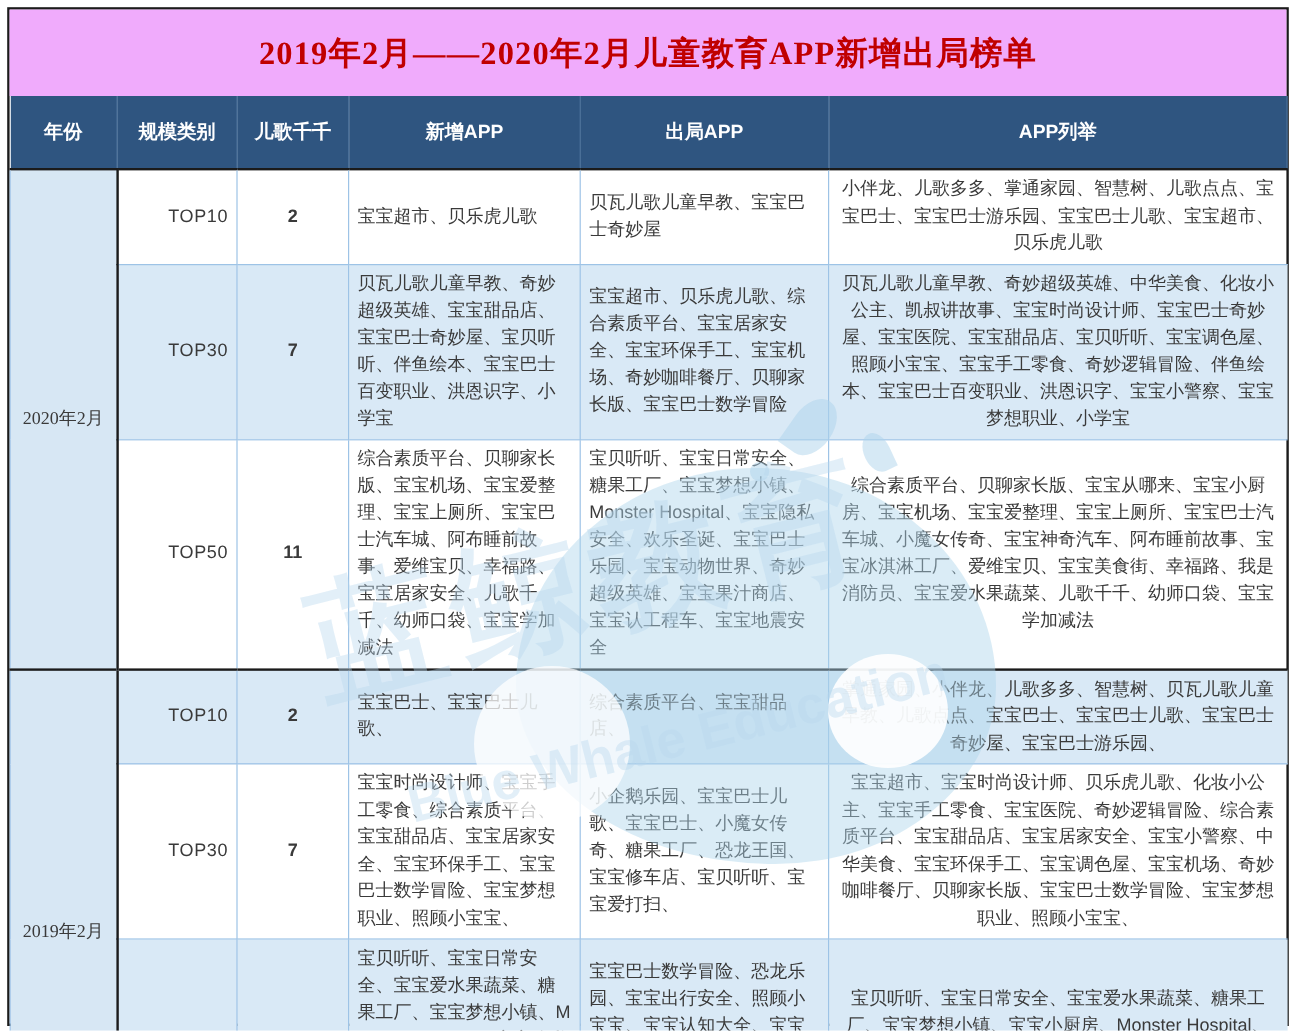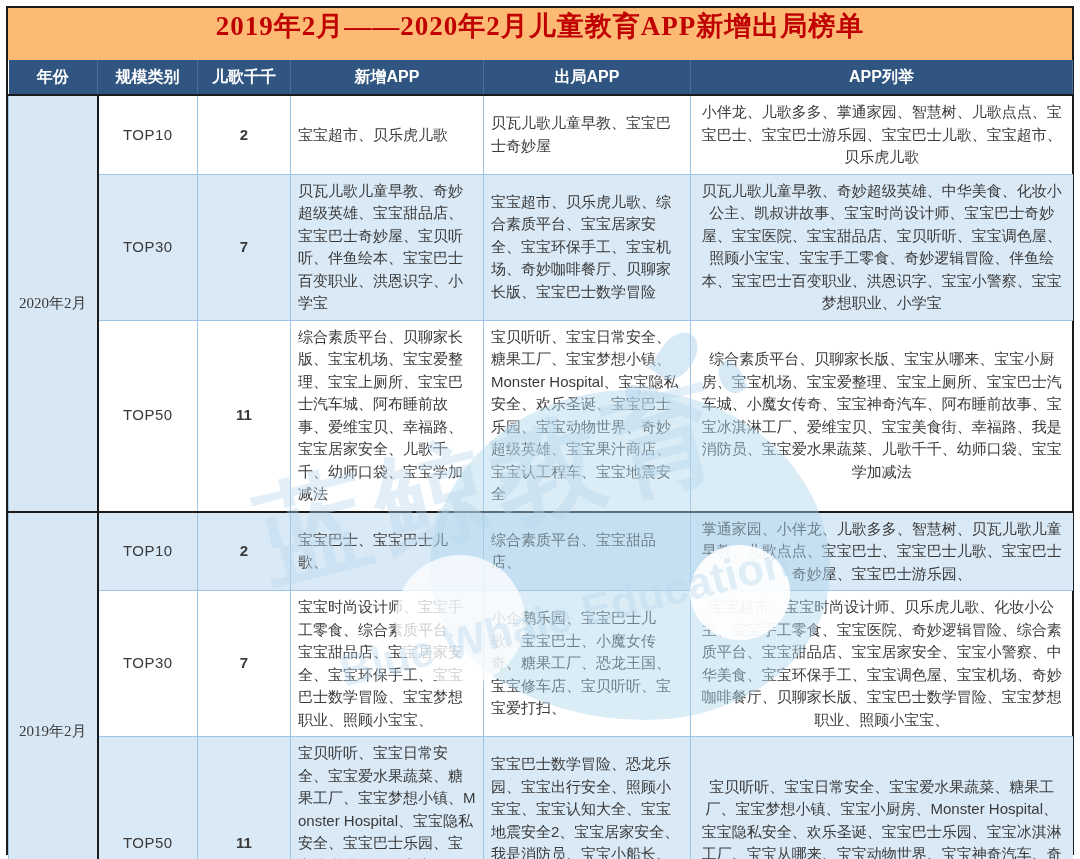--- a/index.html
+++ b/index.html
@@ -11,23 +11,23 @@
     box-sizing:border-box;
     overflow:hidden;
   }
   .frame{
     position:absolute;left:6px;top:6px;right:6px;bottom:4px;
     border:2px solid #1b1b1b;
     box-sizing:border-box;
     background:#ffffff;
   }
   .title-band{
-    height:52px;
-    background:#fdba74;
-    display:flex;justify-content:center;
+    height:72px;
+    background:#f0abfc;
+    display:flex;align-items:center;justify-content:center;
   }
   .title-band h1{
     margin:0;
     font-family:"Liberation Serif",serif;
     font-size:27px;
     font-weight:bold;
     color:#c00000;
     letter-spacing:1px;
   }
   table.rank{
@@ -41,21 +41,21 @@
   table.rank col.c-chg{width:93px;}
   table.rank col.c-add{width:193px;}
   table.rank col.c-out{width:207px;}
   table.rank col.c-list{width:382px;}
   table.rank th{
     background:#2f5580;
     color:#ffffff;
     font-size:16px;
     font-weight:bold;
     height:30px;
-    padding:2px 4px;
+    padding:15px 4px;
     border-right:1px solid #4a6f98;
   }
   table.rank td{
     border:1px solid #9dc3e6;
     font-size:15px;
     color:#3a3a3a;
     vertical-align:middle;
     padding:5px 7px;
     line-height:1.5;
     word-break:break-all;
@@ -63,21 +63,21 @@
   td.year{
     background:#d7e7f4;
     font-family:"Liberation Serif",serif;
     font-size:17px;
     color:#222222;
     text-align:center;
     border-right:2px solid #1b1b1b !important;
     border-left:0;
     margin-left:23px;
   }
-  td.tier{text-align:center;font-size:16px;color:#333333;letter-spacing:0.5px;}
+  td.tier{text-align:right;font-size:16px;color:#333333;letter-spacing:0.5px;}
   td.chg{text-align:center;font-size:16px;color:#d93025;font-weight:bold;}
   tr.h1{height:68px;}
   tr.h2{height:122px;}
   tr.h3{height:150px;}
   tr.h4{height:62px;}
   tr.h5{height:128px;}
   tr.h6{height:165px;}
   tr.stripe td{background:#d9e9f6;}
   tr.stripe td.year{background:#d7e7f4;}
   tr.group-start td{border-top:2px solid #1b1b1b;}

